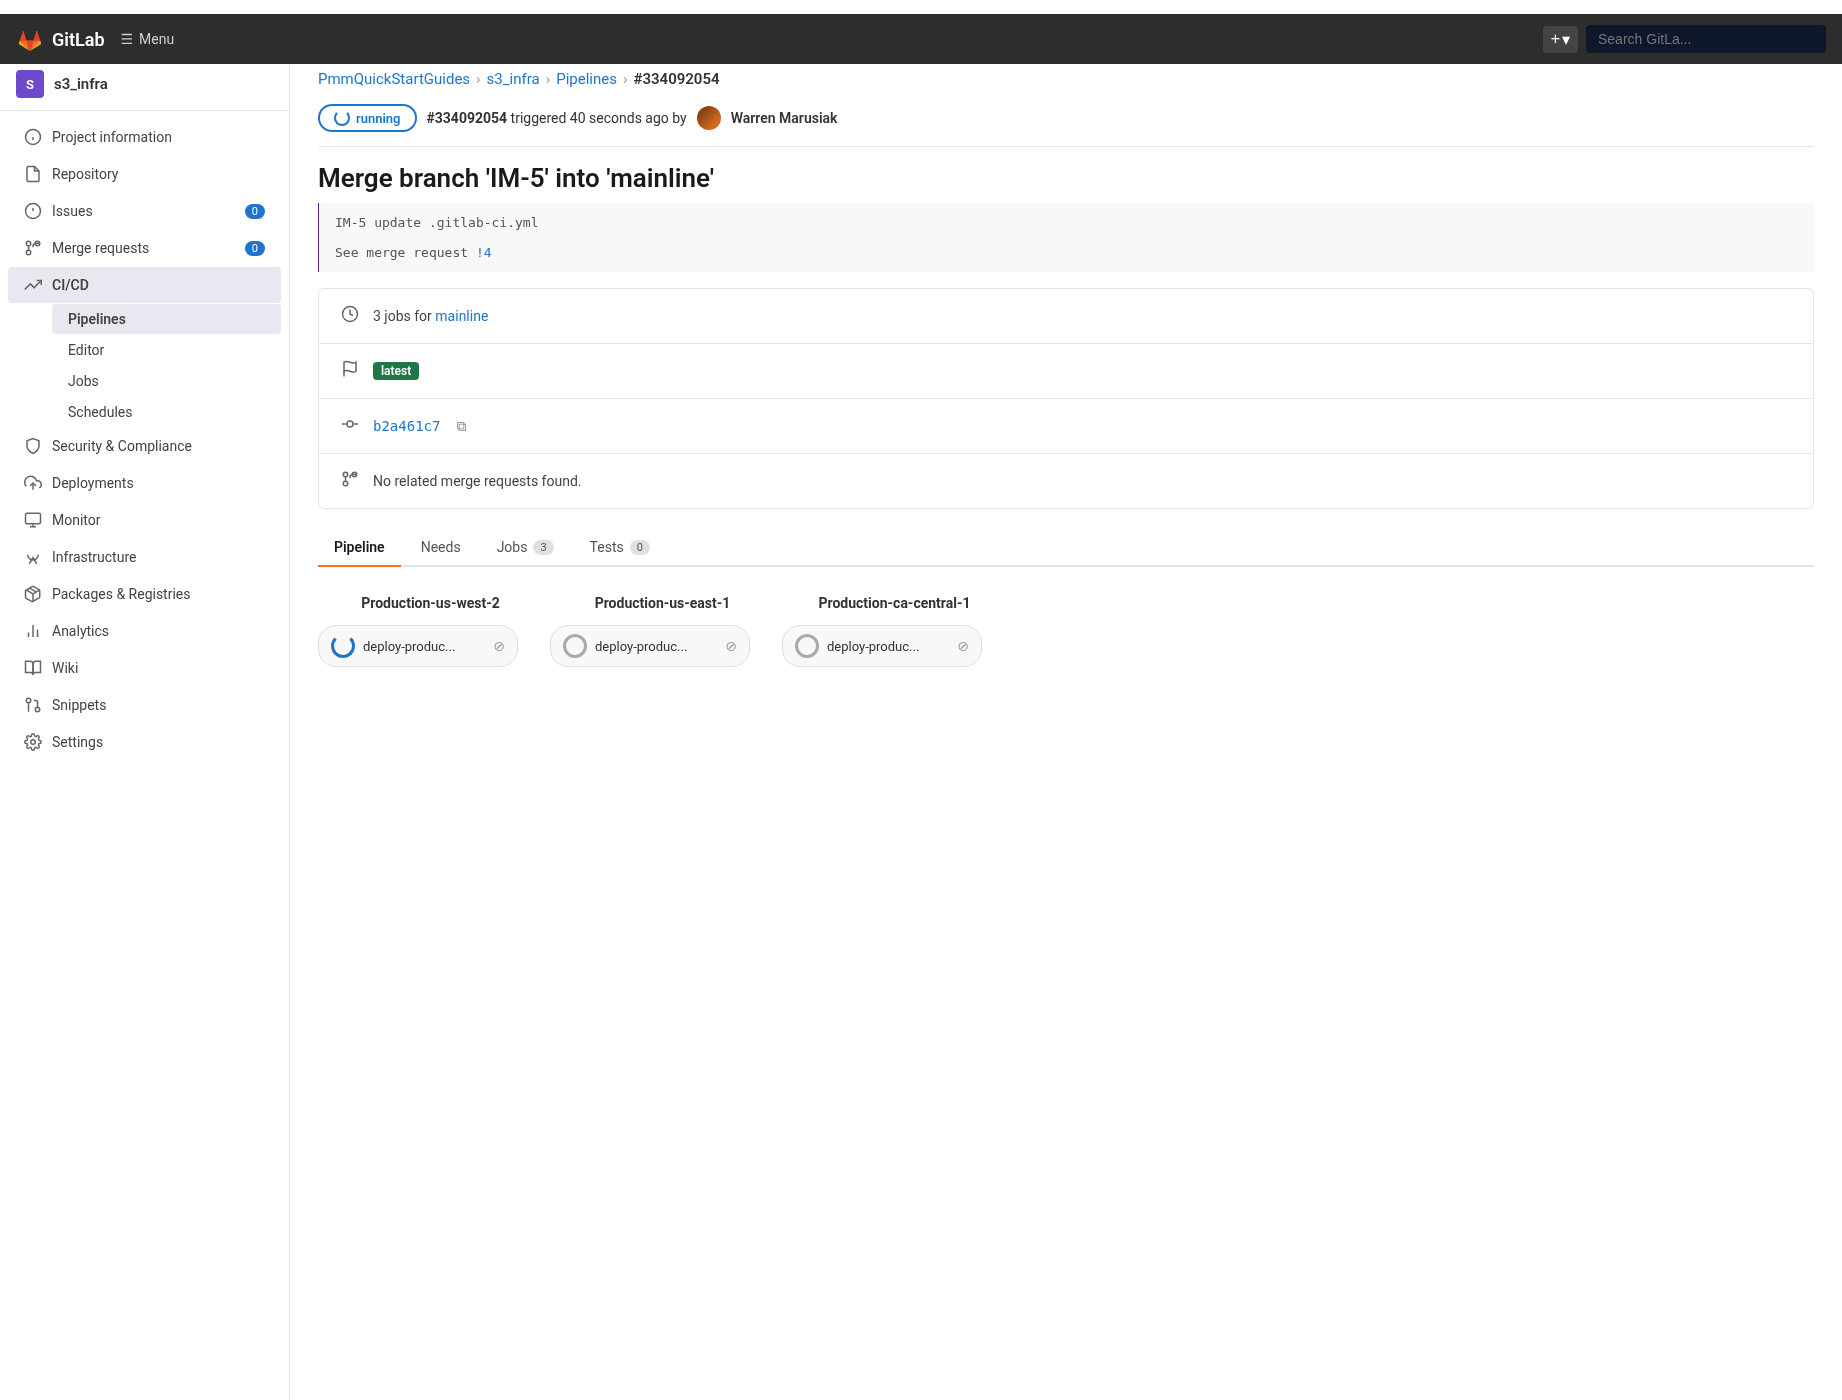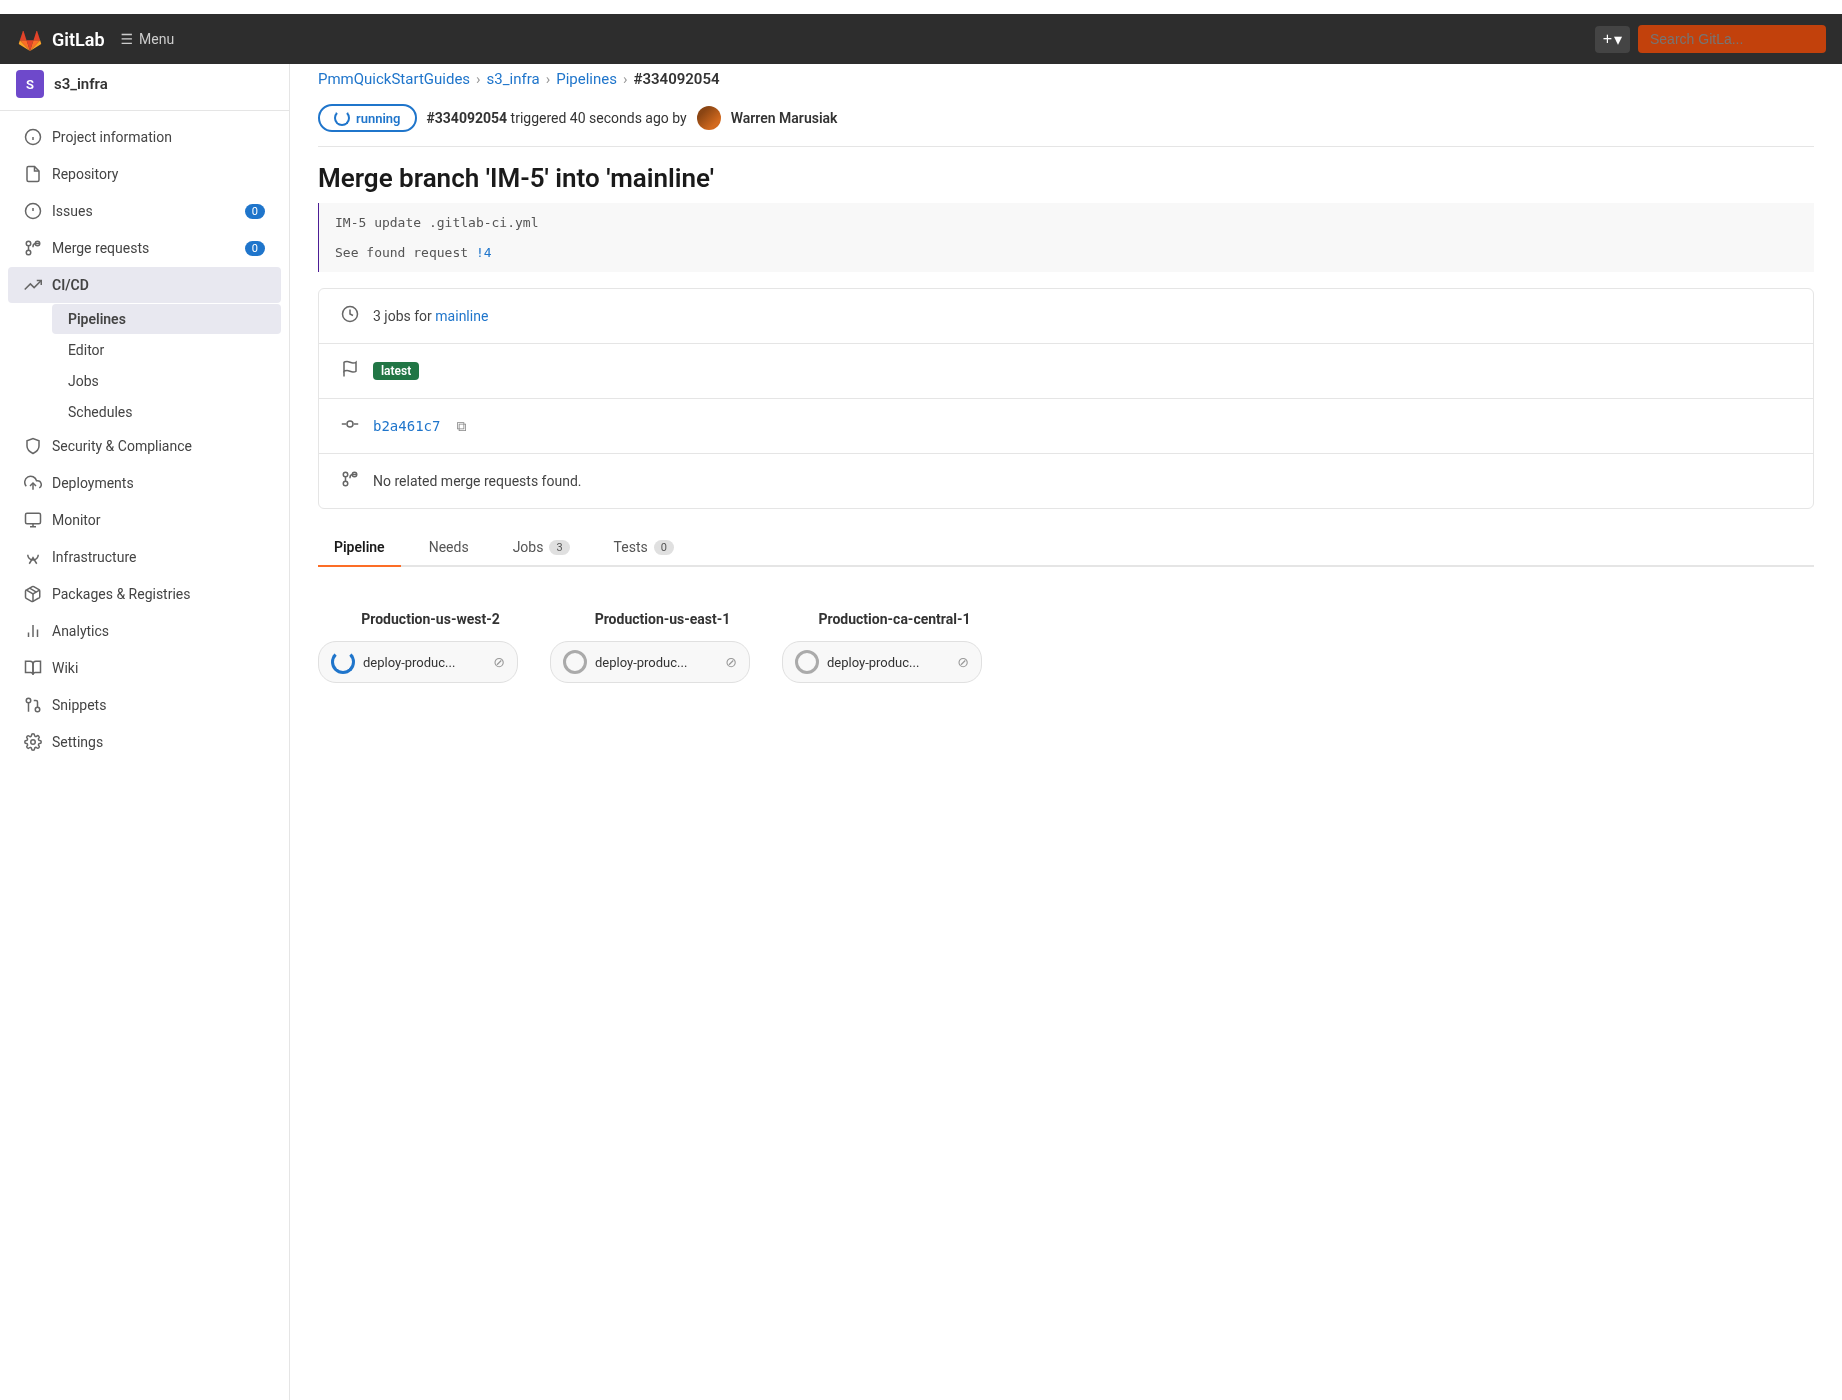--- a/index.html
+++ b/index.html
@@ -49,27 +49,27 @@
       border: none;
       border-radius: 4px;
       padding: 4px 8px;
       cursor: pointer;
       display: flex;
       align-items: center;
       gap: 2px;
       font-size: 16px;
     }
     .topnav-search {
-      background: #c2410c;
+      background: #0f172a;
       border: none;
       border-radius: 4px;
       color: #ccc;
       padding: 6px 12px;
       font-size: 14px;
-      width: 188px;
+      width: 240px;
     }
 
     
     .layout {
       display: flex;
       margin-top: 50px;
       min-height: calc(100vh - 50px);
     }
 
     
@@ -273,23 +273,23 @@
     .copy-icon {
       cursor: pointer;
       color: #888;
       font-size: 14px;
       margin-left: 4px;
     }
 
     
     .tabs {
       display: flex;
-      gap: 12px;
+      gap: 4px;
       border-bottom: 2px solid #e5e5e5;
-      margin-bottom: 28px;
+      margin-bottom: 12px;
     }
     .tab {
       padding: 10px 16px;
       font-size: 14px;
       color: #555;
       cursor: pointer;
       border-bottom: 2px solid transparent;
       margin-bottom: -2px;
       display: flex;
       align-items: center;
@@ -598,21 +598,21 @@
       <div class="user-avatar-pixel"></div>
       <span style="font-weight:600; font-size:14px;">Warren Marusiak</span>
     </div>
 
     <h1 class="merge-title">Merge branch 'IM-5' into 'mainline'</h1>
 
     <div class="merge-description">
       <div>IM-5  update .gitlab-ci.yml</div>
       <br>
       <div>
-        <span>See found request</span>
+        <span>See merge request</span>
         <span> </span>
         <a style="color:#1f75cb;">!4</a>
       </div>
     </div>
 
     <div class="info-box">
 
       <div class="info-row">
         <span class="icon">
           <svg width="18" height="18" viewBox="0 0 24 24" fill="none" stroke="currentColor" stroke-width="2">

